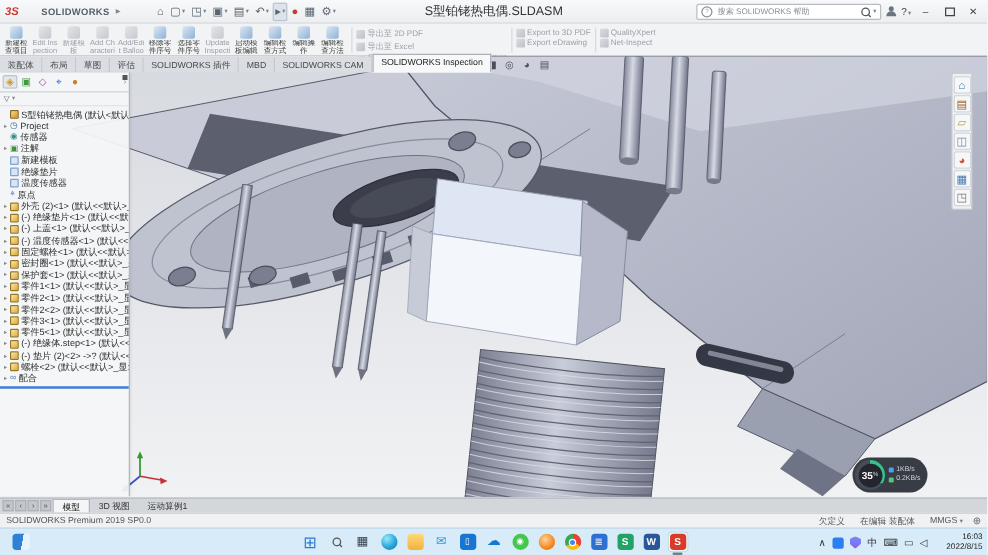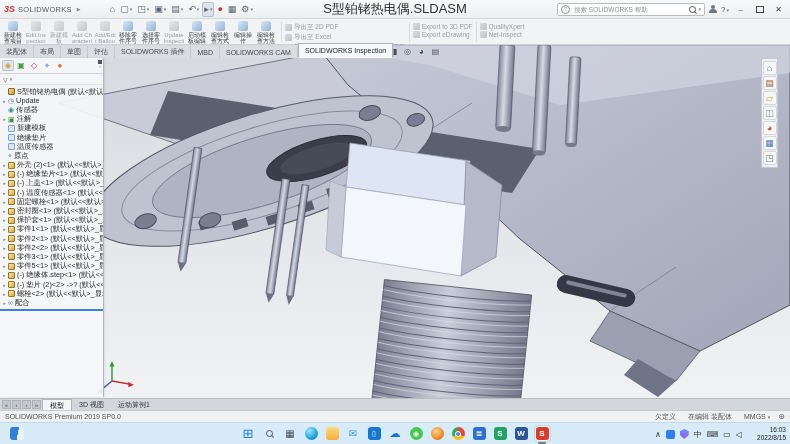--- a/index.html
+++ b/index.html
@@ -3,27 +3,27 @@
 <meta charset="utf-8">
 <style>
   html,body{margin:0;padding:0;background:#fff}
   body{font-family:"Liberation Sans","DejaVu Sans",sans-serif;-webkit-font-smoothing:antialiased}
   #app{position:relative;width:790px;height:444px;overflow:hidden;background:#e9ebee;font-size:8px}
 
   
   #titlebar{position:absolute;left:0;top:0;width:790px;height:19px;background:linear-gradient(#f8f9fa,#eceef0);
     border-bottom:1px solid #d5d8db;display:flex;align-items:center;padding:0 4px;box-sizing:border-box;gap:3px}
   .logo-red{color:#d0342c;font-weight:bold;font-style:italic;font-size:9px}
-  .logo-text{color:#56606a;font-weight:normal;font-size:7.5px;letter-spacing:.3px;margin-left:3px}
+  .logo-text{color:#56606a;font-weight:bold;font-size:7.5px;letter-spacing:.3px;margin-left:18px}
   .flyout{color:#888;font-size:5px;margin:0 2px}
   #quickbar{display:flex;align-items:center;gap:1px;margin-left:22px}
   .qi{display:flex;align-items:center;height:15px;padding:0 2px;border-radius:2px;font-size:9px;color:#5a6470;cursor:default}
   .qi.active{background:#dde3ea;box-shadow:inset 0 0 0 1px #b9c2cc}
   .qc{font-size:5px;color:#7a828c;margin-left:1px}
-  #doc-title{position:absolute;left:50%;transform:translateX(-50%);font-size:13px;color:#333;white-space:nowrap}
+  #doc-title{position:absolute;left:50%;transform:translateX(-50%);font-size:10px;color:#333;white-space:nowrap}
   #tb-right{margin-left:auto;display:flex;align-items:center;gap:4px}
   #searchbox{width:148px;height:13px;background:#fff;border:1px solid #b9bdc2;border-radius:2px;display:flex;align-items:center;
     padding:0 3px;gap:2px;box-sizing:border-box}
   .qmark{width:7px;height:7px;border:1px solid #8a9098;border-radius:50%;font-size:5px;color:#8a9098;display:flex;align-items:center;justify-content:center;flex:none}
   #searchbox input{flex:1;border:none;outline:none;font-size:6.5px;color:#666;min-width:0;background:transparent;font-family:inherit}
   #searchbox input::placeholder{color:#8a8f96}
   .i-mag{width:5px;height:5px;border:1px solid #555;border-radius:50%;position:relative;flex:none}
   .i-mag::after{content:'';position:absolute;width:3px;height:1px;background:#555;transform:rotate(45deg);right:-2.5px;bottom:-1px}
   .i-person{width:8px;height:9px;position:relative;flex:none}
   .i-person::before{content:'';position:absolute;left:2px;top:0;width:4px;height:4px;border-radius:50%;background:#6b7480}
@@ -478,21 +478,21 @@
       </div>
       <div id="treeRows">
           <div class="trow">
             <span class="tarrow"></span>
             <span class="tic-box assembly"></span>
             <span class="tlabel">S型铂铑热电偶 (默认&lt;默认_显示状态-1</span>
           </div>
           <div class="trow">
             <span class="tarrow">▸</span>
             <span class="tic-g" style="color: rgb(74, 111, 158);">◷</span>
-            <span class="tlabel">Update</span>
+            <span class="tlabel">Project</span>
           </div>
           <div class="trow">
             <span class="tarrow"></span>
             <span class="tic-g" style="color: rgb(47, 143, 143);">◉</span>
             <span class="tlabel">传感器</span>
           </div>
           <div class="trow">
             <span class="tarrow">▸</span>
             <span class="tic-g" style="color: rgb(63, 143, 63);">▣</span>
             <span class="tlabel">注解</span>
@@ -595,20 +595,36 @@
           <div class="trow">
             <span class="tarrow">▸</span>
             <span class="tic-g" style="color: rgb(91, 127, 174);">∞</span>
             <span class="tlabel">配合</span>
           </div>
         </div>
       <div class="tree-end"></div>
     </div>
   </div>
 
+  <div id="recwidget">
+    <div class="rw-circle">
+      <span class="rw-num">35</span>
+        <span class="rw-unit">%</span>
+    </div>
+    <div class="rw-stats">
+      <div class="rw-row">
+          <span class="dot up"></span>
+          <span>1KB/s</span>
+        </div>
+      <div class="rw-row">
+          <span class="dot down"></span>
+          <span>0.2KB/s</span>
+        </div>
+    </div>
+  </div>
 
   <div id="bottomtabs">
       <span class="bnav">«</span>
       <span class="bnav">‹</span>
       <span class="bnav">›</span>
       <span class="bnav">»</span>
       <span class="btab active">模型</span>
       <span class="btab">3D 视图</span>
       <span class="btab">运动算例1</span>
     </div>

